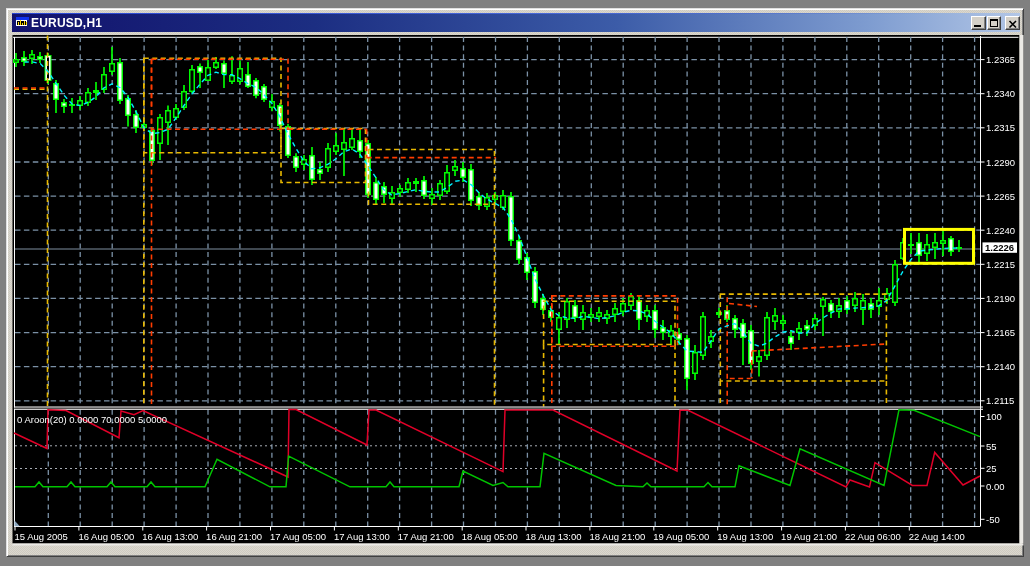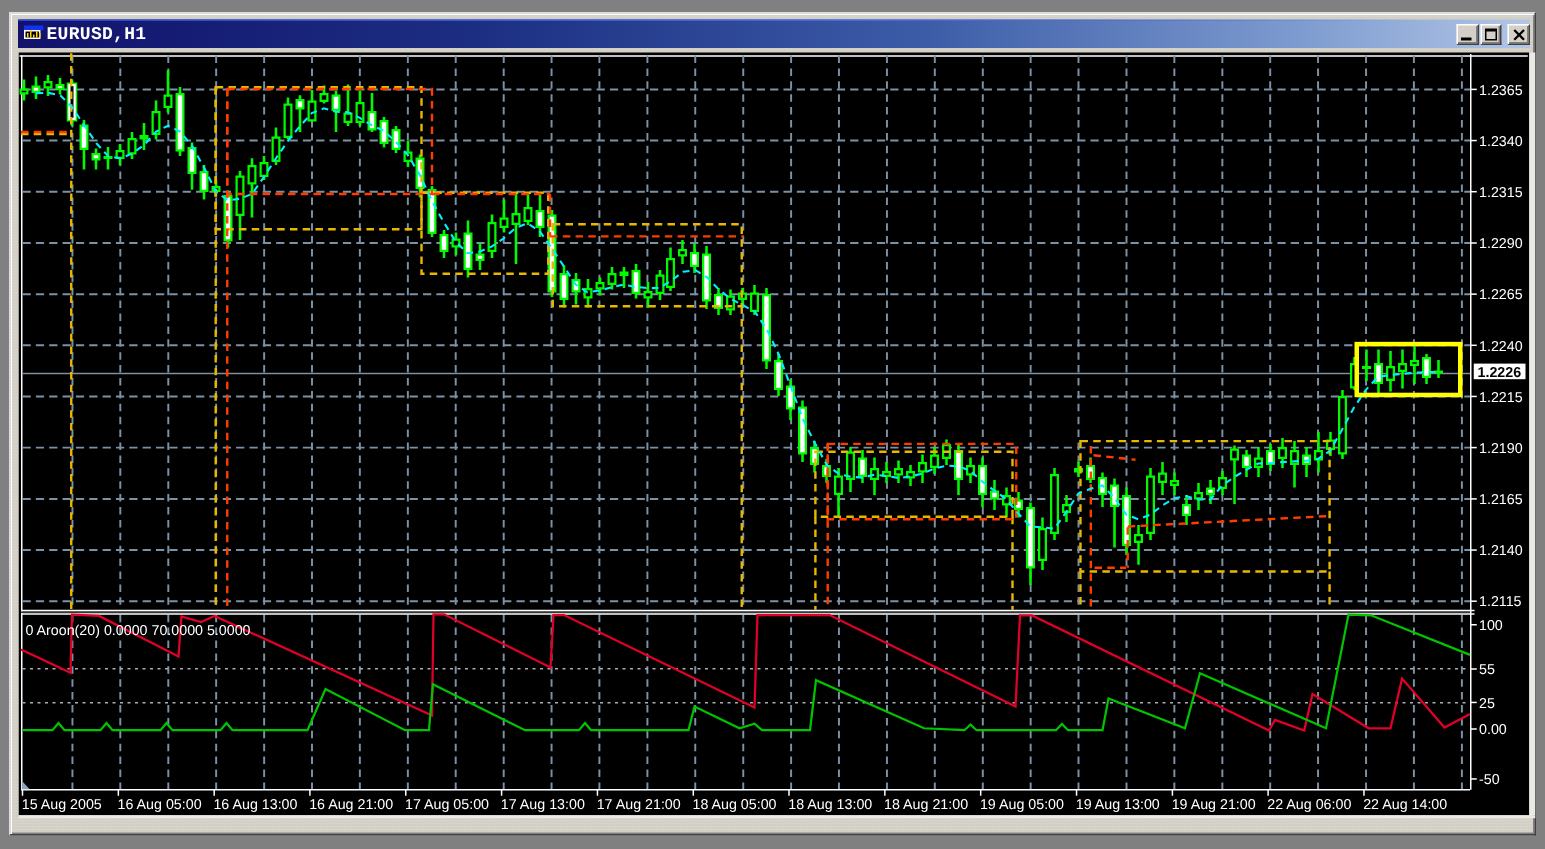--- a/index.html
+++ b/index.html
@@ -1,20 +1,20 @@
 <!DOCTYPE html>
 <html><head><meta charset="utf-8"><style>
 * { margin:0; padding:0; box-sizing:border-box; }
 body { width:1030px; height:566px; background:#808080; font-family:"Liberation Sans",sans-serif; position:relative; overflow:hidden; }
 #win { position:absolute; left:6px; top:8px; width:1018px; height:549px; background:#d4d0c8;
   background-image:repeating-conic-gradient(#dbd8cf 0% 25%, #cfcbc1 0% 50%); background-size:2px 2px;
   border-top:1px solid #dfdfdf; border-left:1px solid #dfdfdf; border-right:1px solid #404040; border-bottom:1px solid #404040;
   box-shadow: inset 1px 1px 0 #fff, inset -1px -1px 0 #808080; }
 #title { position:absolute; left:5px; top:3.5px; width:1008px; height:19.5px;
-  background:linear-gradient(to right,#12126c,#1c2e82 30%,#3c5ca8 60%,#7e9cd0 85%,#b2c6e6 100%);font-family:Liberation Mono, monospace; }
+  background:linear-gradient(to right,#12126c,#1c2e82 30%,#3c5ca8 60%,#7e9cd0 85%,#b2c6e6 100%); }
 #title .top { position:absolute; left:0; top:0; width:100%; height:1.5px; background:linear-gradient(to right,#2946d2,#4a6ad8 55%,rgba(120,150,220,0) 92%); }
 #title .txt { position:absolute; left:19px; top:3px; color:#fff; font-size:12px; font-weight:bold; letter-spacing:0.2px; }
 #icon { position:absolute; left:3.5px; top:4px; width:13px; height:11px; }
 #icon .t { position:absolute; left:0; top:0; width:13px; height:3px; background:#1133ee; }
 #icon .w { position:absolute; left:0; top:3px; width:11px; height:6px; background:#000; border:1px solid #fff; }
 #icon .b { position:absolute; background:#ffd700; width:1px; bottom:0px; }
 .wbtn { position:absolute; top:3px; width:14.5px; height:14px; background:#d4d0c8;
   border-top:1px solid #fff; border-left:1px solid #fff; border-right:1px solid #404040; border-bottom:1px solid #404040;
   box-shadow: inset -1px -1px 0 #808080; }
 svg text { font-family:"Liberation Sans",sans-serif; }

